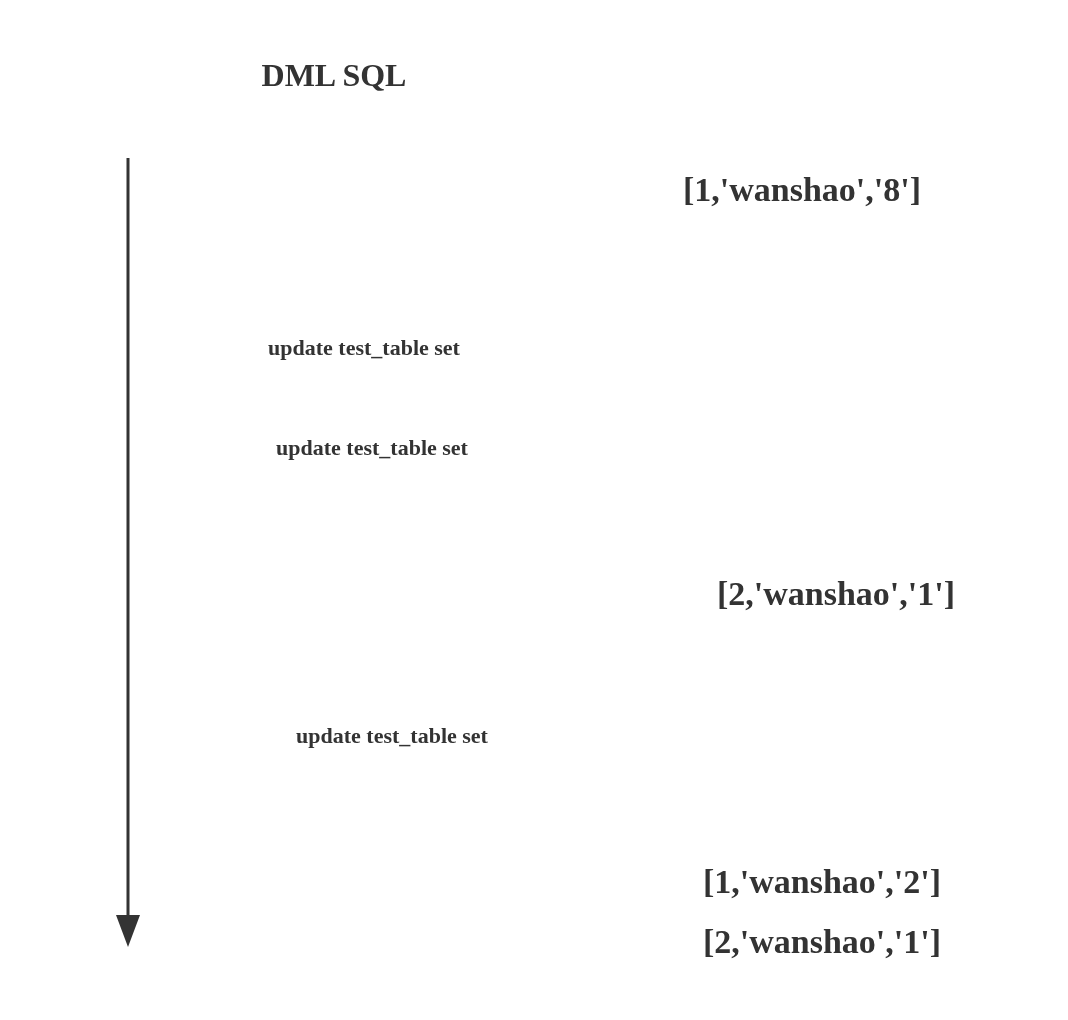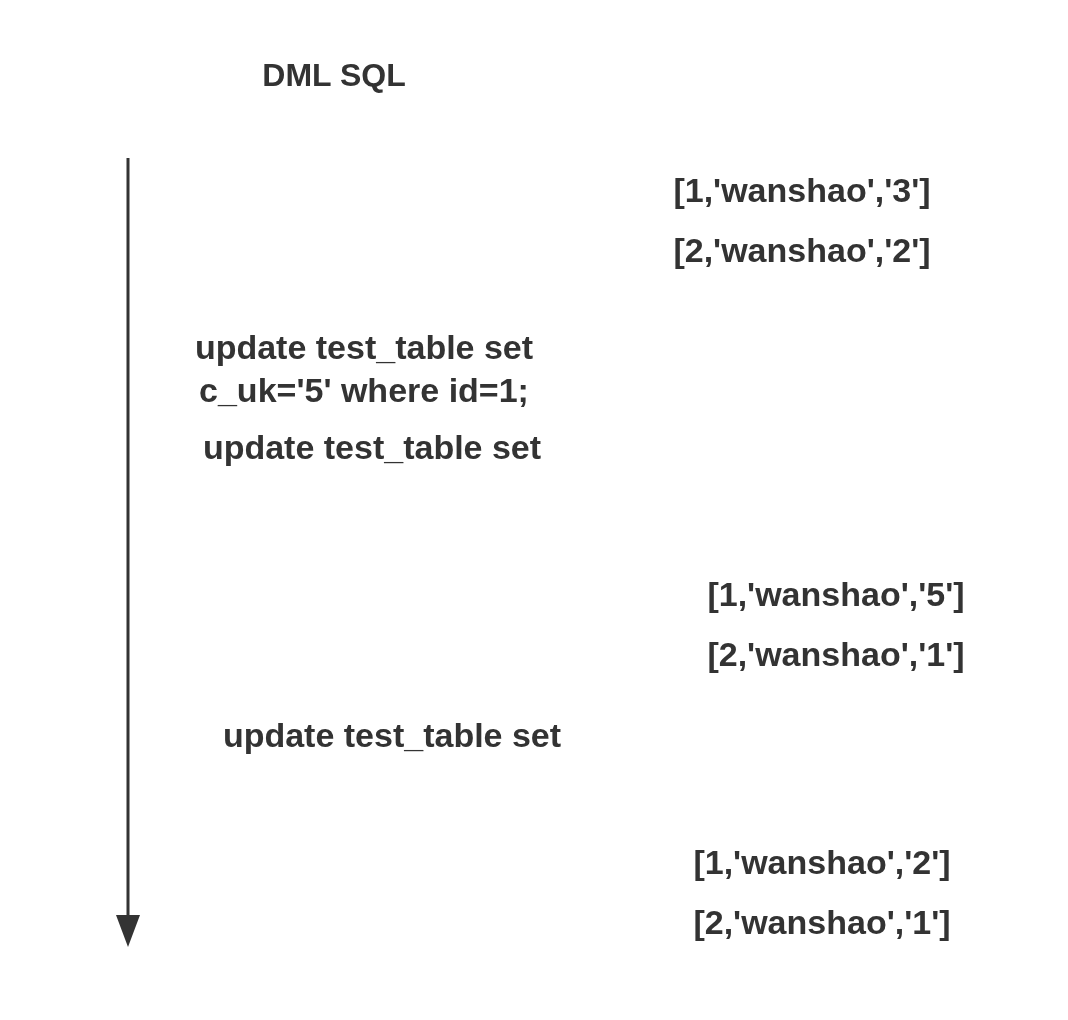--- a/index.html
+++ b/index.html
@@ -3,21 +3,21 @@
 <meta charset="utf-8">
 <style>
   :root { --text:#333333; --arrow:#333333; --bg:#ffffff; }
   * { margin:0; padding:0; box-sizing:border-box; }
   html,body { background:var(--bg); }
   .canvas {
     position:relative;
     width:1036px; height:1020px;
     background:var(--bg);
     overflow:hidden;
-    font-family:Liberation Sans, sans-serif;
+    font-family:Liberation Serif, serif;
     font-weight:700;
     color:var(--text);
   }
   .hdr {
     position:absolute;
     transform:translate(-50%,-50%);
     font-size:32px;
     white-space:nowrap;
   }
   .block {
@@ -27,60 +27,57 @@
     white-space:nowrap;
   }
   .rc-row {
     height:60px;
     display:flex; align-items:center; justify-content:center;
     font-size:34px;
   }
   .sql-line {
     height:43px;
     display:flex; align-items:center; justify-content:center;
-    font-size:34px;
+    font-size:22px;
     text-align:right;
   }
   .arrow-svg { position:absolute; left:112px; top:155px; }
   .arrow-svg line { stroke:var(--arrow); stroke-width:3; }
   .arrow-svg polygon { fill:var(--arrow); }
 </style>
 </head>
 <body>
 
 <div class="canvas">
 
   <div class="hdr" style="left:334px; top:75px">DML SQL</div>
 
   <svg class="arrow-svg" width="32" height="800" viewBox="0 0 32 800" aria-hidden="true">
     <line x1="16" y1="3" x2="16" y2="763"></line>
     <polygon points="4,760 28,760 16,792"></polygon>
   </svg>
 
   <div class="block" style="left:802px; top:160px">
-    <div class="rc-row">[1,'wanshao','3']</div>
-    <div class="rc-row">[2,'wanshao','2']</div>
+    <div class="rc-row">[1,'wanshao','8']</div>
   </div>
 
   <div class="block" style="left:364px; top:326px">
     <div class="sql-line">update test_table set</div>
-    <div class="sql-line">c_uk='5' where id=1;</div>
   </div>
 
   <div class="block" style="left:372px; top:426px">
     <div class="sql-line">update test_table set</div>
   </div>
 
   <div class="block" style="left:836px; top:564px">
-    <div class="rc-row">[1,'wanshao','5']</div>
     <div class="rc-row">[2,'wanshao','1']</div>
   </div>
 
   <div class="block" style="left:392px; top:714px">
     <div class="sql-line">update test_table set</div>
   </div>
 
-  <div class="block" style="left:822px; top:832px">
+  <div class="block" style="left:822px; top:852px">
     <div class="rc-row">[1,'wanshao','2']</div>
     <div class="rc-row">[2,'wanshao','1']</div>
   </div>
 
 </div>
 
 </body></html>

